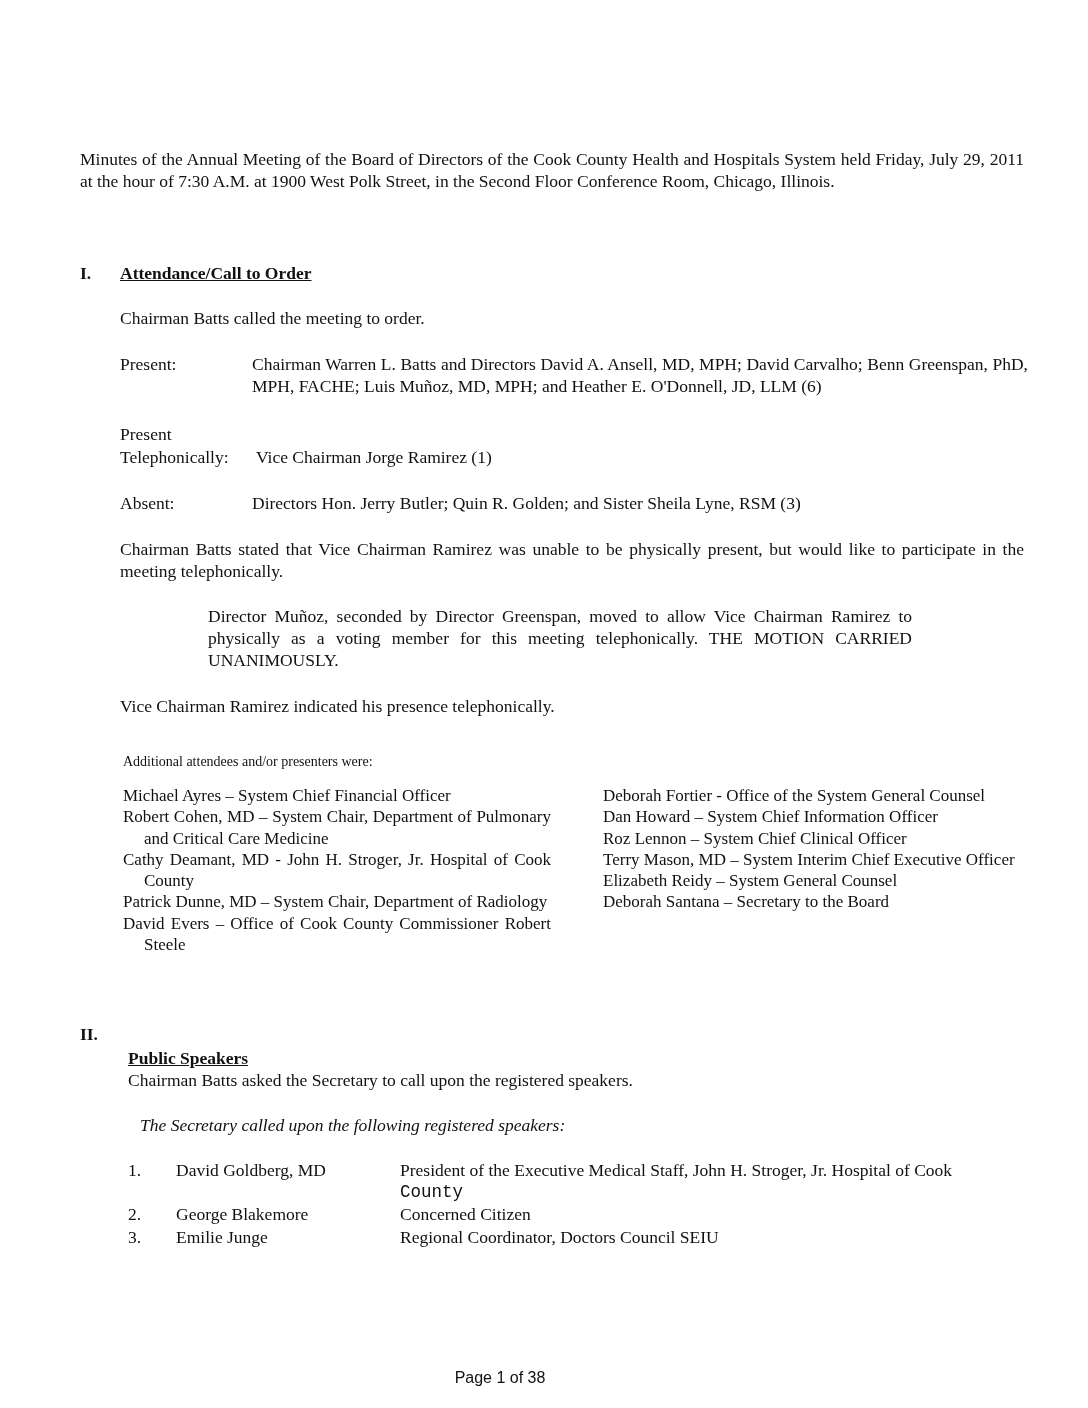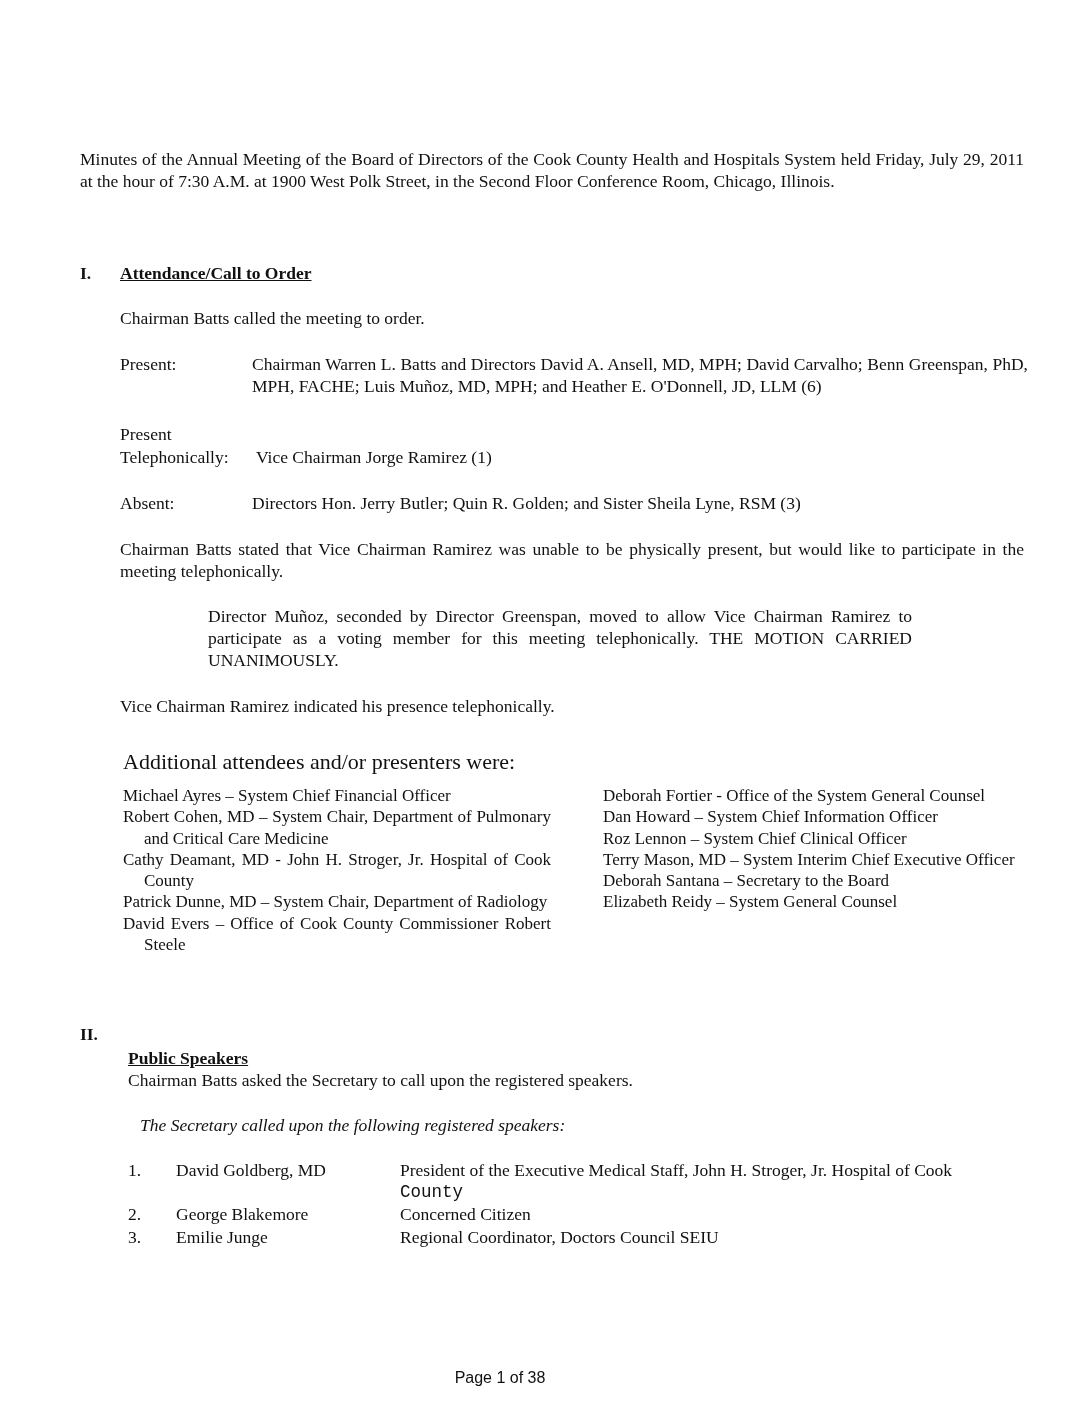--- a/index.html
+++ b/index.html
@@ -2,21 +2,21 @@
 <html><head>
 <meta charset="utf-8">
 <style>
   html, body { margin: 0; padding: 0; background: #ffffff; }
   body { width: 1088px; height: 1408px; position: relative; overflow: hidden;
          font-family: "Liberation Serif", serif; color: #111; }
   .t { position: absolute; font-size: 17.5px; line-height: 22px; white-space: nowrap; }
   .j { white-space: normal; text-align: justify; text-align-last: left; }
   .h { font-weight: bold; }
   .u { text-decoration: underline; }
-  .small { font-size: 22px; line-height: 21.3px; }
+  .small { font-size: 14px; line-height: 21.3px; }
   .att { position: absolute; font-size: 17px; line-height: 21.3px; width: 428px; }
   .att div { text-align: justify; padding-left: 21px; text-indent: -21px; }
   .footer { position: absolute; left: 0; width: 1000px; top: 1369px; text-align: center;
             font-family: "Liberation Sans", sans-serif; font-size: 16px; }
 </style>
 </head>
 <body>
 
 <div class="t j" style="left:80px; top:148px; width:944px;">Minutes of the Annual Meeting of the Board of Directors of the Cook County Health and Hospitals System held Friday, July 29, 2011 at the hour of 7:30 A.M. at 1900 West Polk Street, in the Second Floor Conference Room, Chicago, Illinois.</div>
 
@@ -30,41 +30,41 @@
 
 <div class="t" style="left:120px; top:423px;">Present</div>
 <div class="t" style="left:120px; top:446px;">Telephonically:</div>
 <div class="t" style="left:256px; top:446px;">Vice Chairman Jorge Ramirez (1)</div>
 
 <div class="t" style="left:120px; top:492px;">Absent:</div>
 <div class="t" style="left:252px; top:492px;">Directors Hon. Jerry Butler; Quin R. Golden; and Sister Sheila Lyne, RSM (3)</div>
 
 <div class="t j" style="left:120px; top:538px; width:904px;">Chairman Batts stated that Vice Chairman Ramirez was unable to be physically present, but would like to participate in the meeting telephonically.</div>
 
-<div class="t j" style="left:208px; top:605px; width:704px;">Director Muñoz, seconded by Director Greenspan, moved to allow Vice Chairman Ramirez to participate as a voting member for this meeting telephonically.  THE MOTION CARRIED UNANIMOUSLY.</div>
+<div class="t j" style="left:208px; top:605px; width:704px;">Director Muñoz, seconded by Director Greenspan, moved to allow Vice Chairman Ramirez to physically as a voting member for this meeting telephonically.  THE MOTION CARRIED UNANIMOUSLY.</div>
 
 <div class="t" style="left:120px; top:695px;">Vice Chairman Ramirez indicated his presence telephonically.</div>
 
 <div class="t small" style="left:123px; top:751px;">Additional attendees and/or presenters were:</div>
 
 <div class="att" style="left:123px; top:785px;">
   <div>Michael Ayres – System Chief Financial Officer</div>
   <div>Robert Cohen, MD – System Chair, Department of Pulmonary and Critical Care Medicine</div>
   <div>Cathy Deamant, MD - John H. Stroger, Jr. Hospital of Cook County</div>
   <div>Patrick Dunne, MD – System Chair, Department of Radiology</div>
   <div>David Evers – Office of Cook County Commissioner Robert Steele</div>
 </div>
 
 <div class="att" style="left:603px; top:785px;">
   <div>Deborah Fortier - Office of the System General Counsel</div>
   <div>Dan Howard – System Chief Information Officer</div>
   <div>Roz Lennon – System Chief Clinical Officer</div>
   <div>Terry Mason, MD – System Interim Chief Executive Officer</div>
+  <div>Elizabeth Reidy – System General Counsel</div>
   <div>Deborah Santana – Secretary to the Board</div>
-  <div>Elizabeth Reidy – System General Counsel</div>
 </div>
 
 <div class="t h" style="left:80px; top:1023px;">II.</div>
 <div class="t h u" style="left:128px; top:1023px;margin-top:24px;">Public Speakers</div>
 
 <div class="t" style="left:128px; top:1069px;">Chairman Batts asked the Secretary to call upon the registered speakers.</div>
 <div class="t" style="left:140px; top:1114px;font-style:italic;">The Secretary called upon the following registered speakers:</div>
 
 <div>
   <div>

